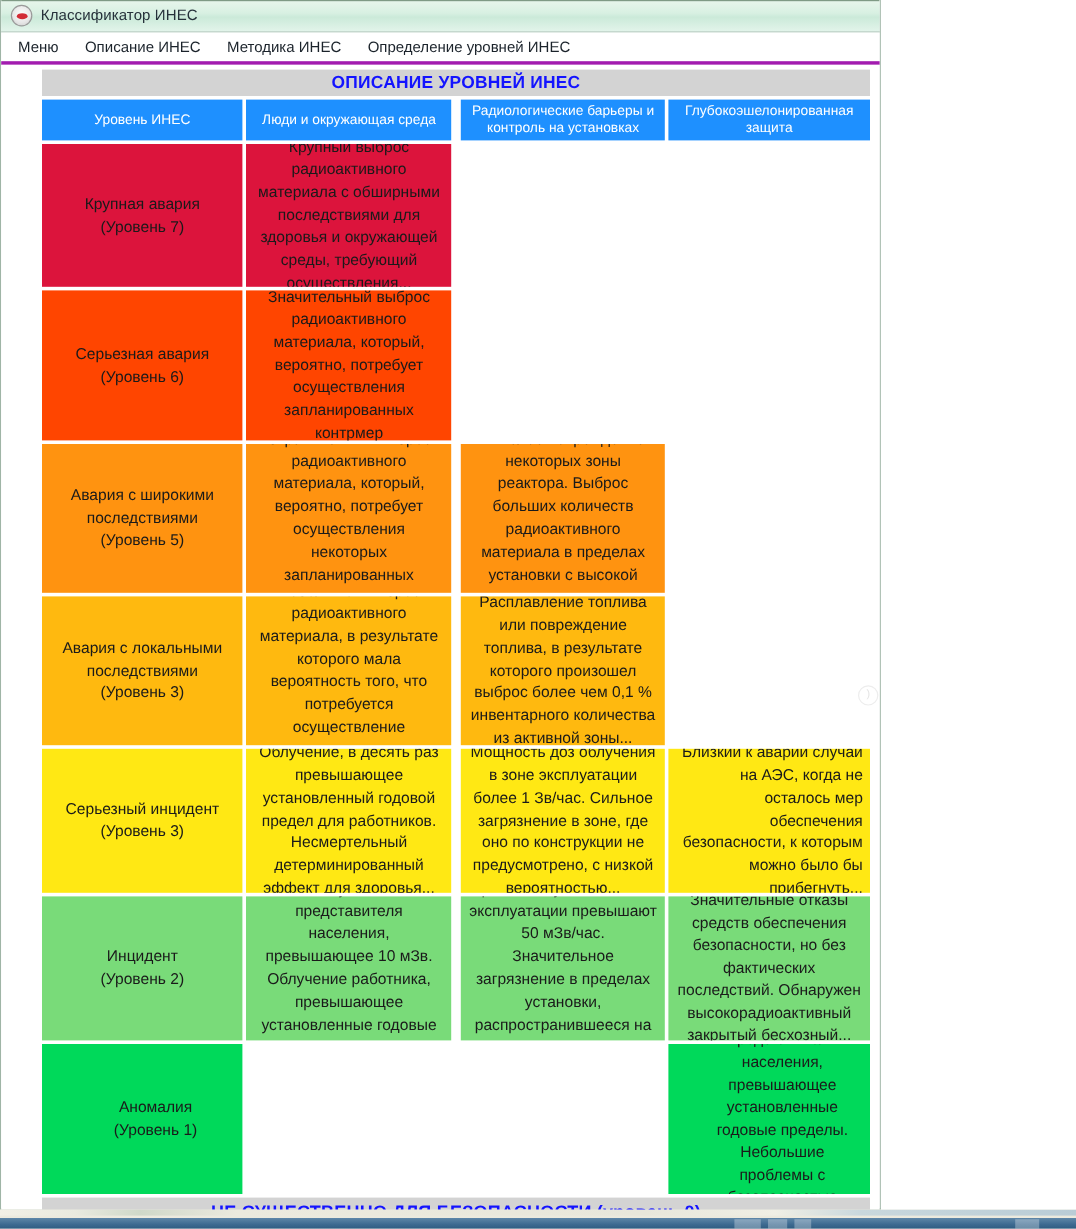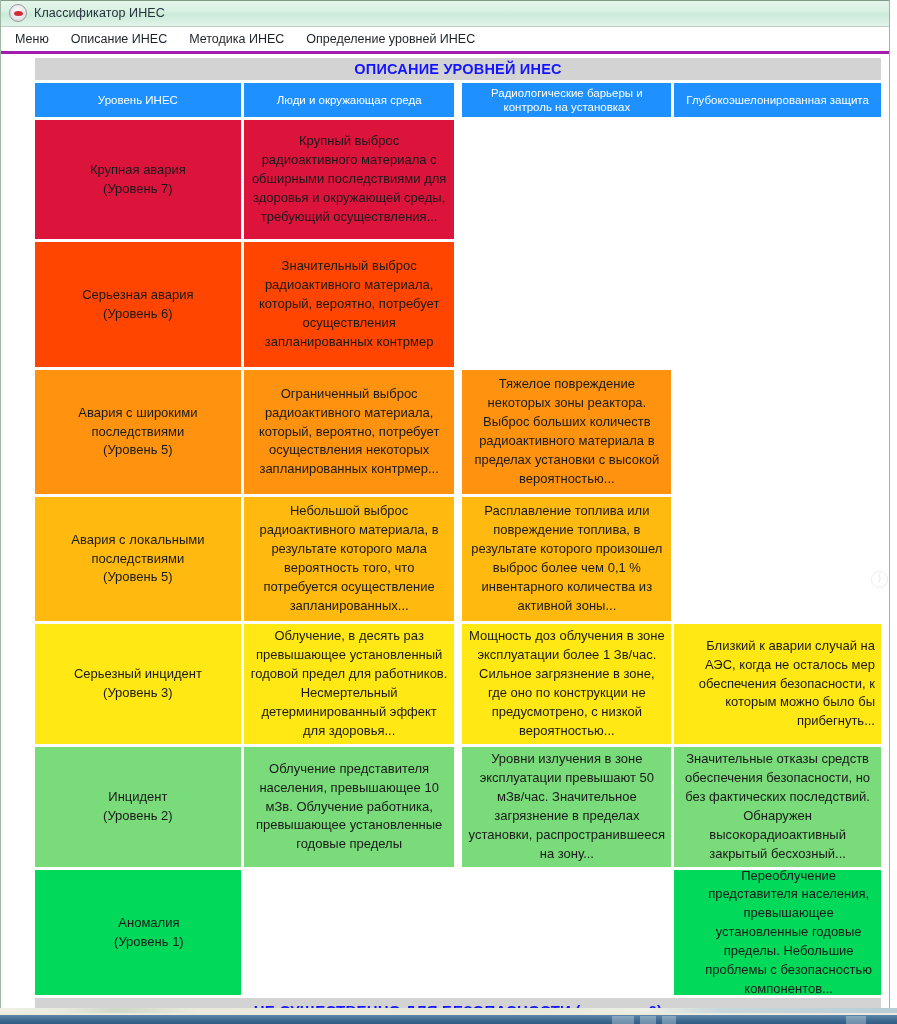--- a/index.html
+++ b/index.html
@@ -12,21 +12,21 @@
     height: 1024px;
     overflow: hidden;
     font-family: "Liberation Sans", sans-serif;
     -webkit-font-smoothing: antialiased;
   }
 
   
   #app-window {
     position: absolute;
     left: 0; top: 0;
-    width: 890px;
+    width: 734px;
     height: 1008px;
     box-sizing: border-box;
     background: #ffffff;
     border: 1px solid #9fb5a6;
     border-top: none;
   }
 
   
   #title-bar {
     position: relative;
@@ -271,21 +271,21 @@
       <div class="row r5">
         <div class="cell c0 lvl-label" style="background-color: rgb(255, 147, 16);">Авария с широкими последствиями
 (Уровень 5)</div>
         <div class="cell c1 cell-text" style="background-color: rgb(255, 147, 16);">Ограниченный выброс радиоактивного материала, который, вероятно, потребует осуществления некоторых запланированных контрмер...</div>
         <div class="cell c2 cell-text" style="background-color: rgb(255, 147, 16);">Тяжелое повреждение некоторых зоны реактора. Выброс больших количеств радиоактивного материала в пределах установки с высокой вероятностью...</div>
         <div class="cell c3 cell-text empty"></div>
       </div>
 
       <div class="row r4">
         <div class="cell c0 lvl-label" style="background-color: rgb(255, 185, 15);">Авария с локальными последствиями
-(Уровень 5)</div>
+(Уровень 3)</div>
         <div class="cell c1 cell-text" style="background-color: rgb(255, 185, 15);">Небольшой выброс радиоактивного материала, в результате которого мала вероятность того, что потребуется осуществление запланированных...</div>
         <div class="cell c2 cell-text" style="background-color: rgb(255, 185, 15);">Расплавление топлива или повреждение топлива, в результате которого произошел выброс более чем 0,1 % инвентарного количества из активной зоны...</div>
         <div class="cell c3 cell-text empty"></div>
       </div>
 
       <div class="row r3">
         <div class="cell c0 lvl-label" style="background-color: rgb(255, 232, 20);">Серьезный инцидент
 (Уровень 3)</div>
         <div class="cell c1 cell-text" style="background-color: rgb(255, 232, 20);">Облучение, в десять раз превышающее установленный годовой предел для работников. Несмертельный детерминированный эффект для здоровья...</div>
         <div class="cell c2 cell-text" style="background-color: rgb(255, 232, 20);">Мощность доз облучения в зоне эксплуатации более 1 Зв/час. Сильное загрязнение в зоне, где оно по конструкции не предусмотрено, с низкой вероятностью...</div>

